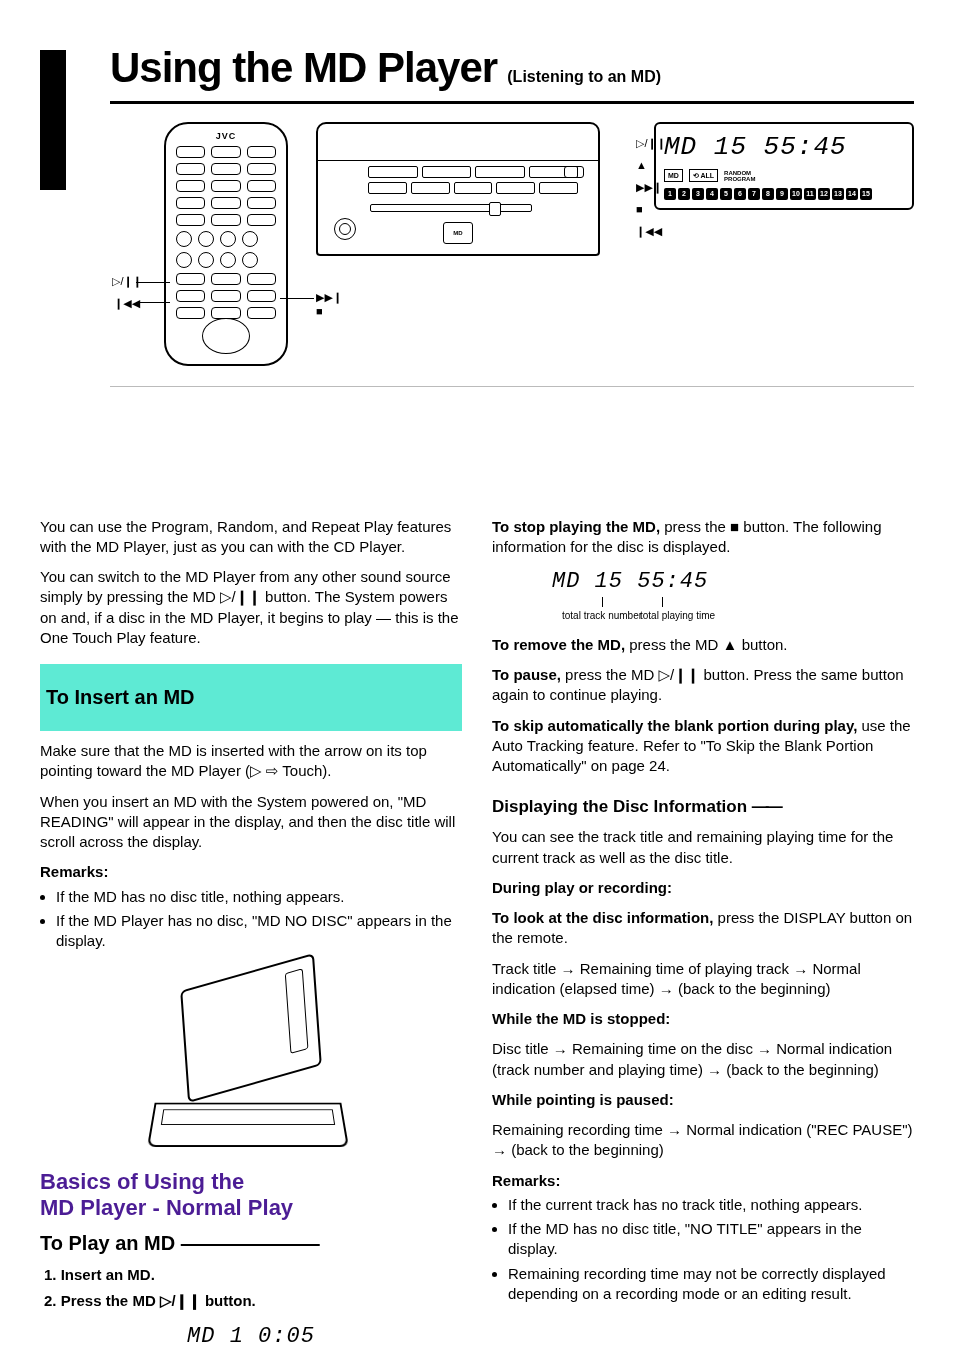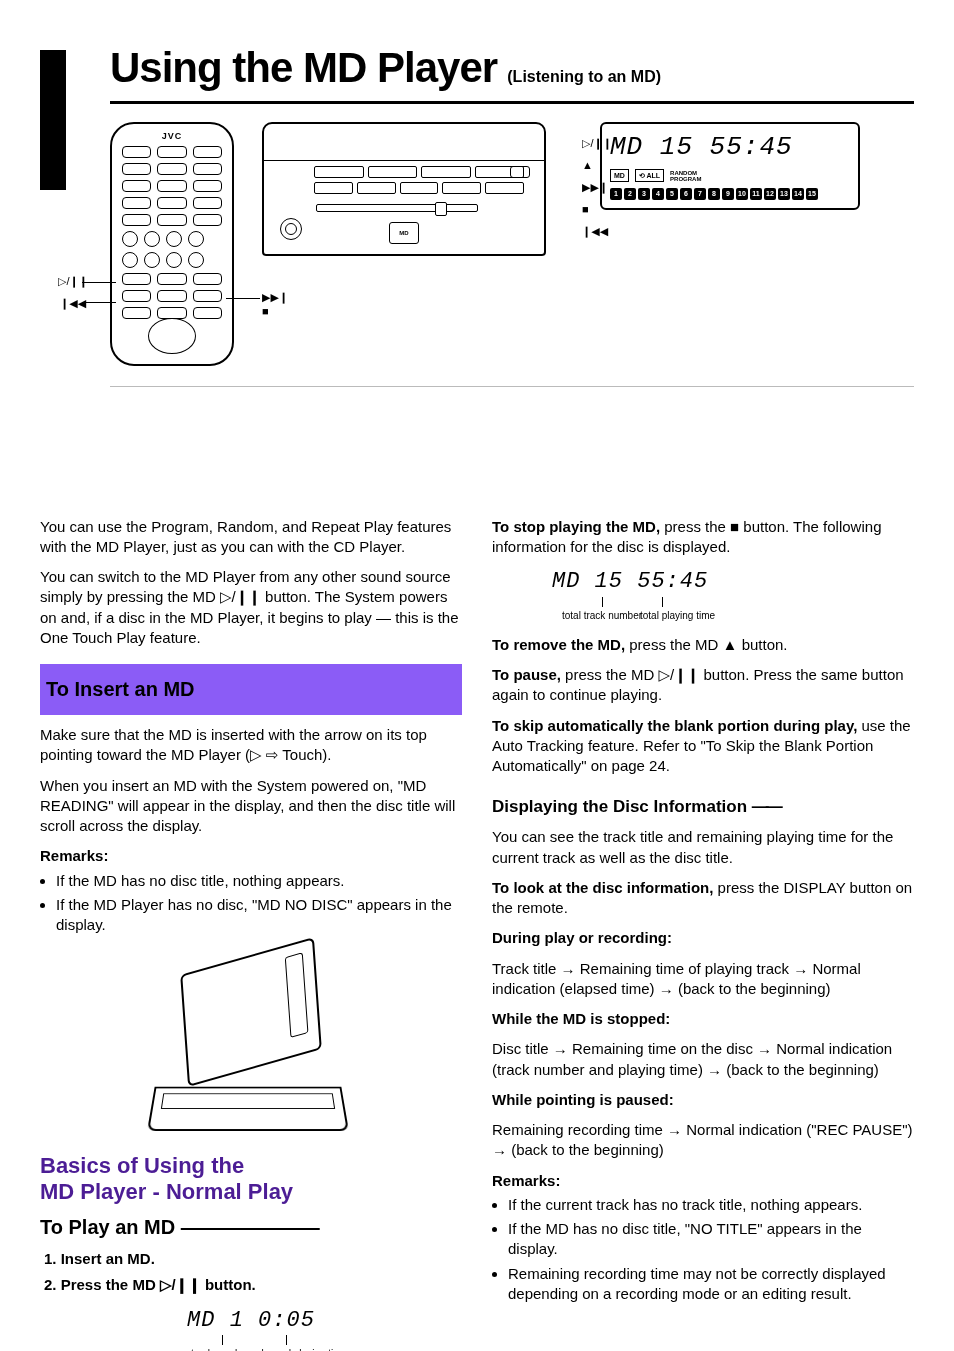--- a/index.html
+++ b/index.html
@@ -51,20 +51,21 @@
     margin: 10px 0 14px 70px;
   }
 
   
   .fig-row {
     margin-left: 70px;
     display: flex;
     gap: 28px;
     align-items: flex-start;
     margin-bottom: 20px;
+    justify-content: flex-end;
   }
   .remote {
     width: 120px;
     height: 240px;
     border: 2px solid #000;
     border-radius: 24px;
     position: relative;
     background: #fff;
   }
   .remote-brand {
@@ -177,22 +178,22 @@
     margin-top: 130px;
   }
   .col { flex: 1; min-width: 0; }
   .col p { margin: 0 0 10px 0; }
 
   .remark-title { font-weight: 900; margin-top: 10px; }
   .bullets { padding-left: 16px; margin: 4px 0 10px 0; }
   .bullets li { margin-bottom: 4px; }
 
   .band {
-    background: #8b5cf6;
-    padding: 12px 6px;
+    background: #5eead4;
+    padding: 20px 6px;
     font-size: 20px;
     font-weight: 900;
     margin: 16px 0 10px 0;
   }
   .subhead-line { letter-spacing: 0; }
   .em-dash { letter-spacing: -3px; }
 
   .md-slot-fig {
     margin: 20px auto 20px auto;
     width: 200px;
@@ -488,25 +489,25 @@
       <p>
         <b>To skip automatically the blank portion during play,</b> <span> use the Auto Tracking feature. Refer to "To Skip the Blank Portion Automatically" on page 24.</span>
       </p>
 
       <div class="right-sub">
         <span>Displaying the Disc Information</span>
         <span class="em-dash">——</span>
       </div>
 
       <p>You can see the track title and remaining playing time for the current track as well as the disc title.</p>
+      <p><b>During play or recording:</b></p>
+
       <p>
         <b>To look at the disc information,</b><span> press the DISPLAY button on the remote.</span>
       </p>
-
-      <p><b>During play or recording:</b></p>
       <p>Track title → Remaining time of playing track → Normal indication (elapsed time) → (back to the beginning)</p>
 
       <p><b>While the MD is stopped:</b></p>
       <p>Disc title → Remaining time on the disc → Normal indication (track number and playing time) → (back to the beginning)</p>
 
       <p><b>While pointing is paused:</b></p>
       <p>Remaining recording time → Normal indication ("REC PAUSE") → (back to the beginning)</p>
 
       <div class="remark-title">Remarks:</div>
       <ul class="bullets">

